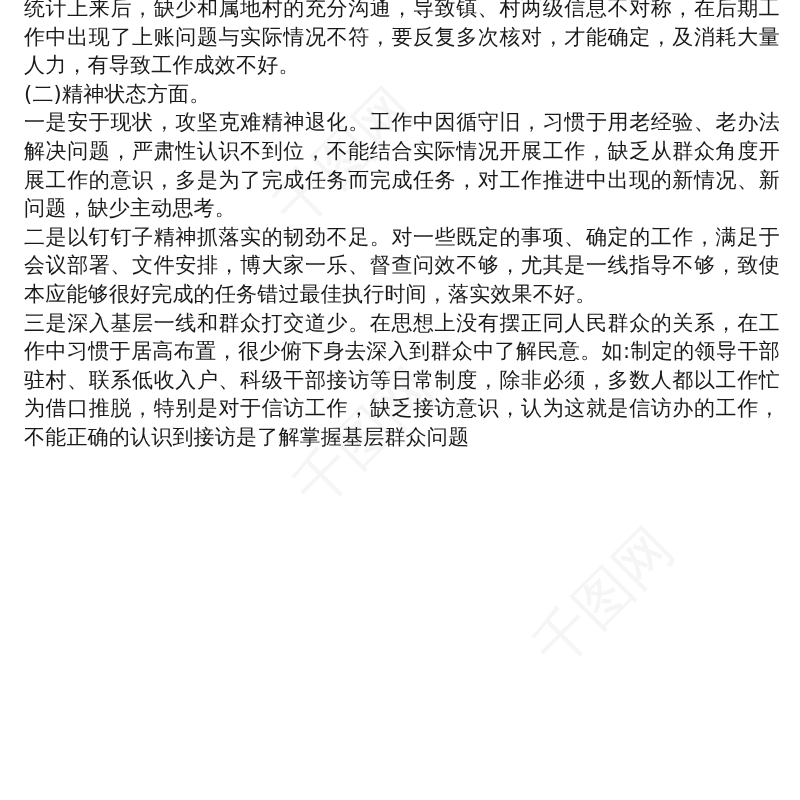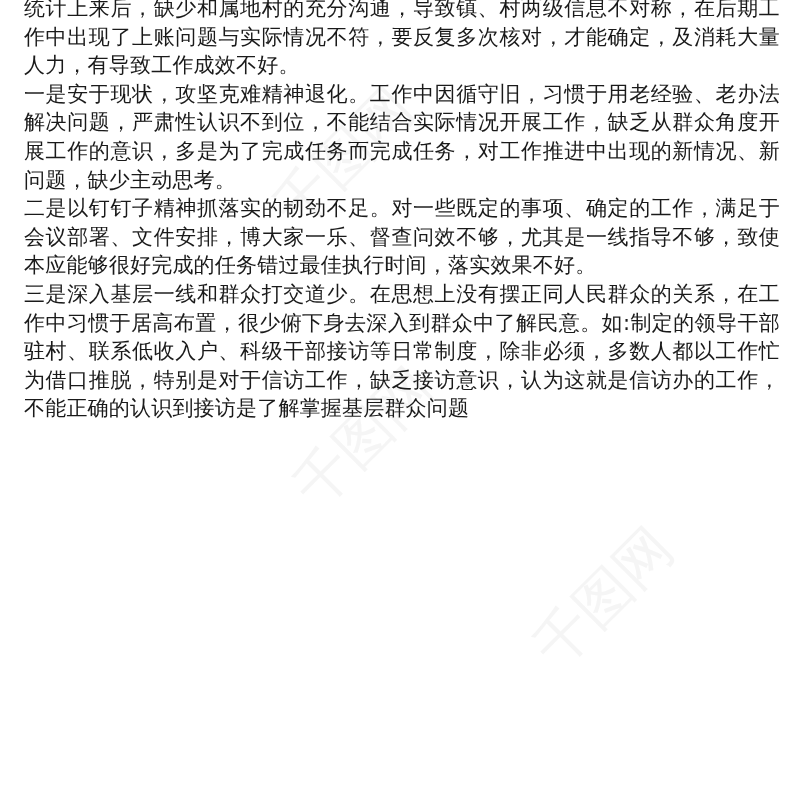--- a/index.html
+++ b/index.html
@@ -42,16 +42,17 @@
 </style>
 </head>
 <body>
 
 <div class="watermark" style="left:260px; top:120px;">千图网</div>
 <div class="watermark" style="left:280px; top:400px;">千图网</div>
 <div class="watermark" style="left:520px; top:560px;">千图网</div>
 
 <div class="page">
   <p class="para">统计上来后，缺少和属地村的充分沟通，导致镇、村两级信息不对称，在后期工作中出现了上账问题与实际情况不符，要反复多次核对，才能确定，及消耗大量人力，有导致工作成效不好。</p>
+  <p class="para">(二)精神状态方面。</p>
   <p class="para">一是安于现状，攻坚克难精神退化。工作中因循守旧，习惯于用老经验、老办法解决问题，严肃性认识不到位，不能结合实际情况开展工作，缺乏从群众角度开展工作的意识，多是为了完成任务而完成任务，对工作推进中出现的新情况、新问题，缺少主动思考。</p>
   <p class="para">二是以钉钉子精神抓落实的韧劲不足。对一些既定的事项、确定的工作，满足于会议部署、文件安排，博大家一乐、督查问效不够，尤其是一线指导不够，致使本应能够很好完成的任务错过最佳执行时间，落实效果不好。</p>
   <p class="para">三是深入基层一线和群众打交道少。在思想上没有摆正同人民群众的关系，在工作中习惯于居高布置，很少俯下身去深入到群众中了解民意。如:制定的领导干部驻村、联系低收入户、科级干部接访等日常制度，除非必须，多数人都以工作忙为借口推脱，特别是对于信访工作，缺乏接访意识，认为这就是信访办的工作，不能正确的认识到接访是了解掌握基层群众问题</p>
 </div>
 
 </body></html>

